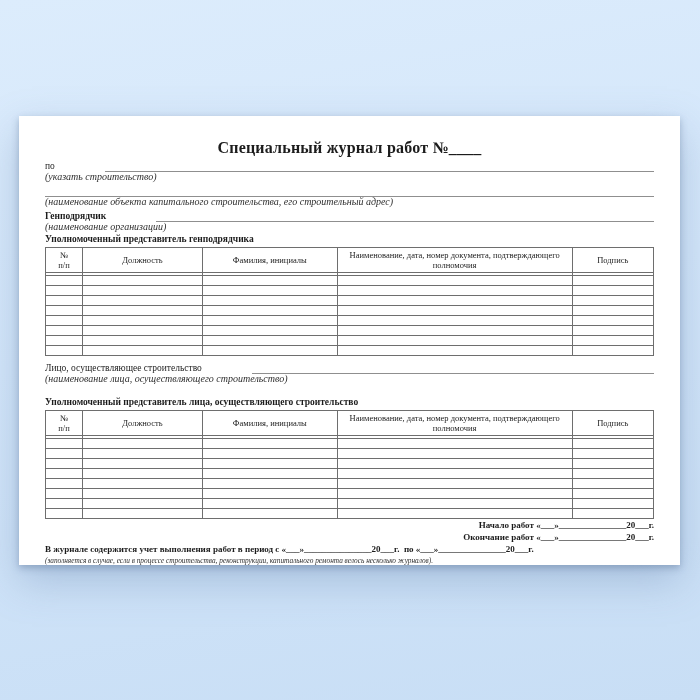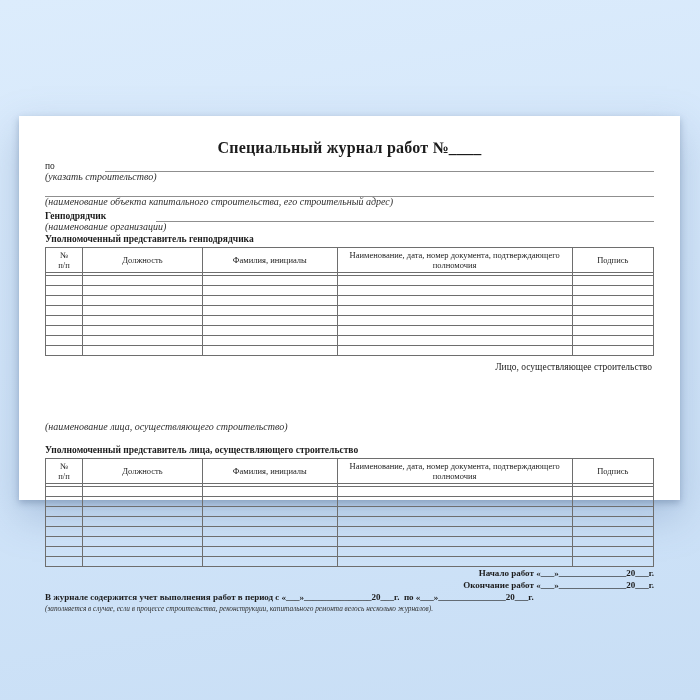--- a/index.html
+++ b/index.html
@@ -3,42 +3,42 @@
 <meta charset="utf-8">
 <style>
   html,body{margin:0;padding:0;}
   body{
     width:700px;height:700px;position:relative;overflow:hidden;
     background:linear-gradient(170deg,#dcecfc 0%,#d3e6fa 45%,#c8def5 100%);
     font-family:"Liberation Serif", serif;
     color:#1c1c1c;
   }
   .paper{
-    position:absolute;left:19px;top:116px;width:661px;height:384px;
+    position:absolute;left:19px;top:116px;width:661px;height:449px;
     background:#ffffff;box-sizing:border-box;padding:0 26px;
     box-shadow:0 3px 7px rgba(90,115,150,.45), 0 16px 38px rgba(105,135,175,.38);
   }
   .title{margin-top:22px;text-align:center;font-size:16px;font-weight:bold;line-height:20px;letter-spacing:.2px;}
   .fill-row{display:flex;align-items:flex-end;font-size:9.5px;font-weight:bold;line-height:11px;gap:48px;}
   .fill-row .prefix{white-space:nowrap;padding-right:2px;}
   .fill-row .prefix.normal{font-weight:normal;}
   .rule{flex:1;border-bottom:1px solid #8f8f8f;height:11px;}
   .rule-full{border-bottom:1px solid #8f8f8f;height:9px;}
   .caption{text-align:left;font-style:italic;font-size:10px;line-height:9px;color:#2e2e2e;}
   .heading{font-size:9.5px;font-weight:bold;line-height:11px;}
   table{width:100%;border-collapse:collapse;table-layout:fixed;}
   th,td{border:1px solid #6e6e6e;padding:0;}
   th{font-weight:normal;font-size:8.5px;line-height:10px;padding:2px 1px;white-space:pre-line;text-align:center;vertical-align:middle;}
   tr.spacer td{height:2px;border-top:1px solid #6e6e6e;}
   tbody tr.empty td{height:9px;}
   .footer-right{text-align:right;font-size:9px;font-weight:bold;line-height:12px;white-space:pre-wrap;}
   .footer-left{text-align:left;font-size:9px;font-weight:bold;line-height:12px;white-space:pre-wrap;}
   .note{font-style:italic;font-size:7.3px;line-height:9px;color:#2e2e2e;margin-top:1px;}
   .mt2{margin-top:2px;}.mt3{margin-top:3px;font-family:Liberation Serif, serif;}.mt4{margin-top:4px;}
-  .mt6{margin-top:6px;flex-direction:column;}.mt14{margin-top:14px;}
+  .mt6{margin-top:6px;}.mt14{margin-top:14px;}
 </style>
 </head>
 <body>
 
 <div class="paper">
 
   <div class="title">Специальный журнал работ №____</div>
 
   <div class="fill-row mt2">
     <span class="prefix normal">по</span>

